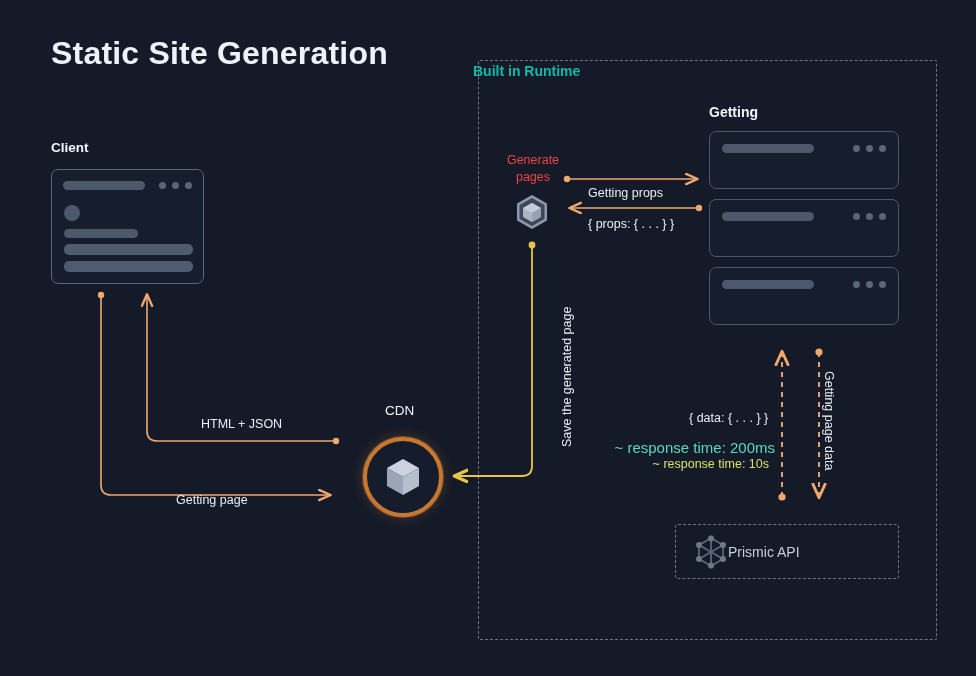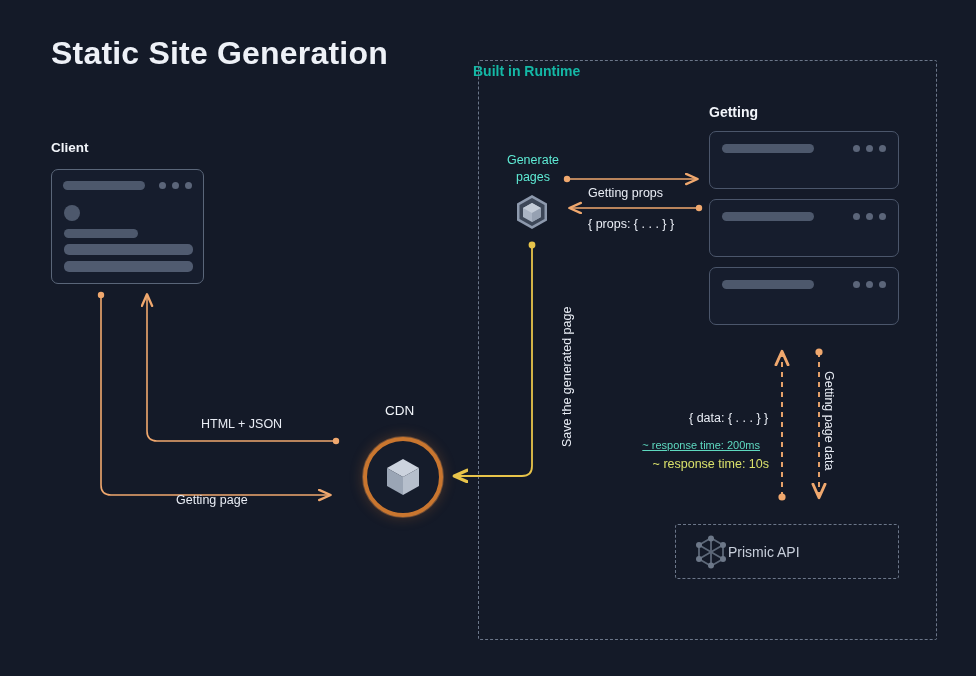--- a/index.html
+++ b/index.html
@@ -83,43 +83,43 @@
     position:absolute; left:363px; top:437px; width:80px; height:80px;
     border-radius:50%; background:#151c2b;
     border:4px solid #c9762f;
     box-shadow:0 0 0 1px rgba(230,150,80,.35), 0 0 14px rgba(210,120,50,.30);
     display:flex; align-items:center; justify-content:center;
   }
 
   
   #generate-label {
     position:absolute; left:495px; top:152px; width:76px;
-    text-align:center; font-size:12.5px; line-height:17px; color:#5eead4;
+    text-align:center; font-size:12.5px; line-height:17px; color:#ef4444;
   }
   #webpack-icon { position:absolute; left:515px; top:194px; width:34px; height:36px; }
 
   
   #prismic-box {
     position:absolute; left:675px; top:524px; width:224px; height:55px;
     border:1.4px dashed #6b7689; border-radius:3px;
     display:flex; align-items:center;
   }
   #prismic-icon { margin-left:18px; width:34px; height:34px; flex:none; }
   #prismic-label { font-size:14px; color:#c8cfdb; }
 
   
   .edge-label { position:absolute; font-size:12.5px; color:#e9edf5; white-space:nowrap; }
   #lbl-getting-props { left:588px; top:156px;margin-top:30px; }
   #lbl-props-json    { left:588px; top:217px; }
   #lbl-html-json     { left:201px; top:417px; }
   #lbl-getting-page  { left:176px; top:493px; }
   #lbl-data-json     { left:689px; top:411px; }
   #lbl-rt-200 {
-    position:absolute; right:216px; top:439px; font-size:11px;
-    color:#5ed9c0; white-space:nowrap;text-decoration:underline;
+    position:absolute; right:201px; top:439px; font-size:15px;
+    color:#5ed9c0; white-space:nowrap;
   }
   #lbl-rt-10 {
     position:absolute; right:207px; top:457px; font-size:12.5px;
     color:#d9e06a; white-space:nowrap;
   }
   .vlabel {
     position:absolute; font-size:12.5px; color:#e9edf5; white-space:nowrap;
     transform-origin:0 0;
   }
   #lbl-save-page { left:560px; top:447px; transform:rotate(-90deg); }

